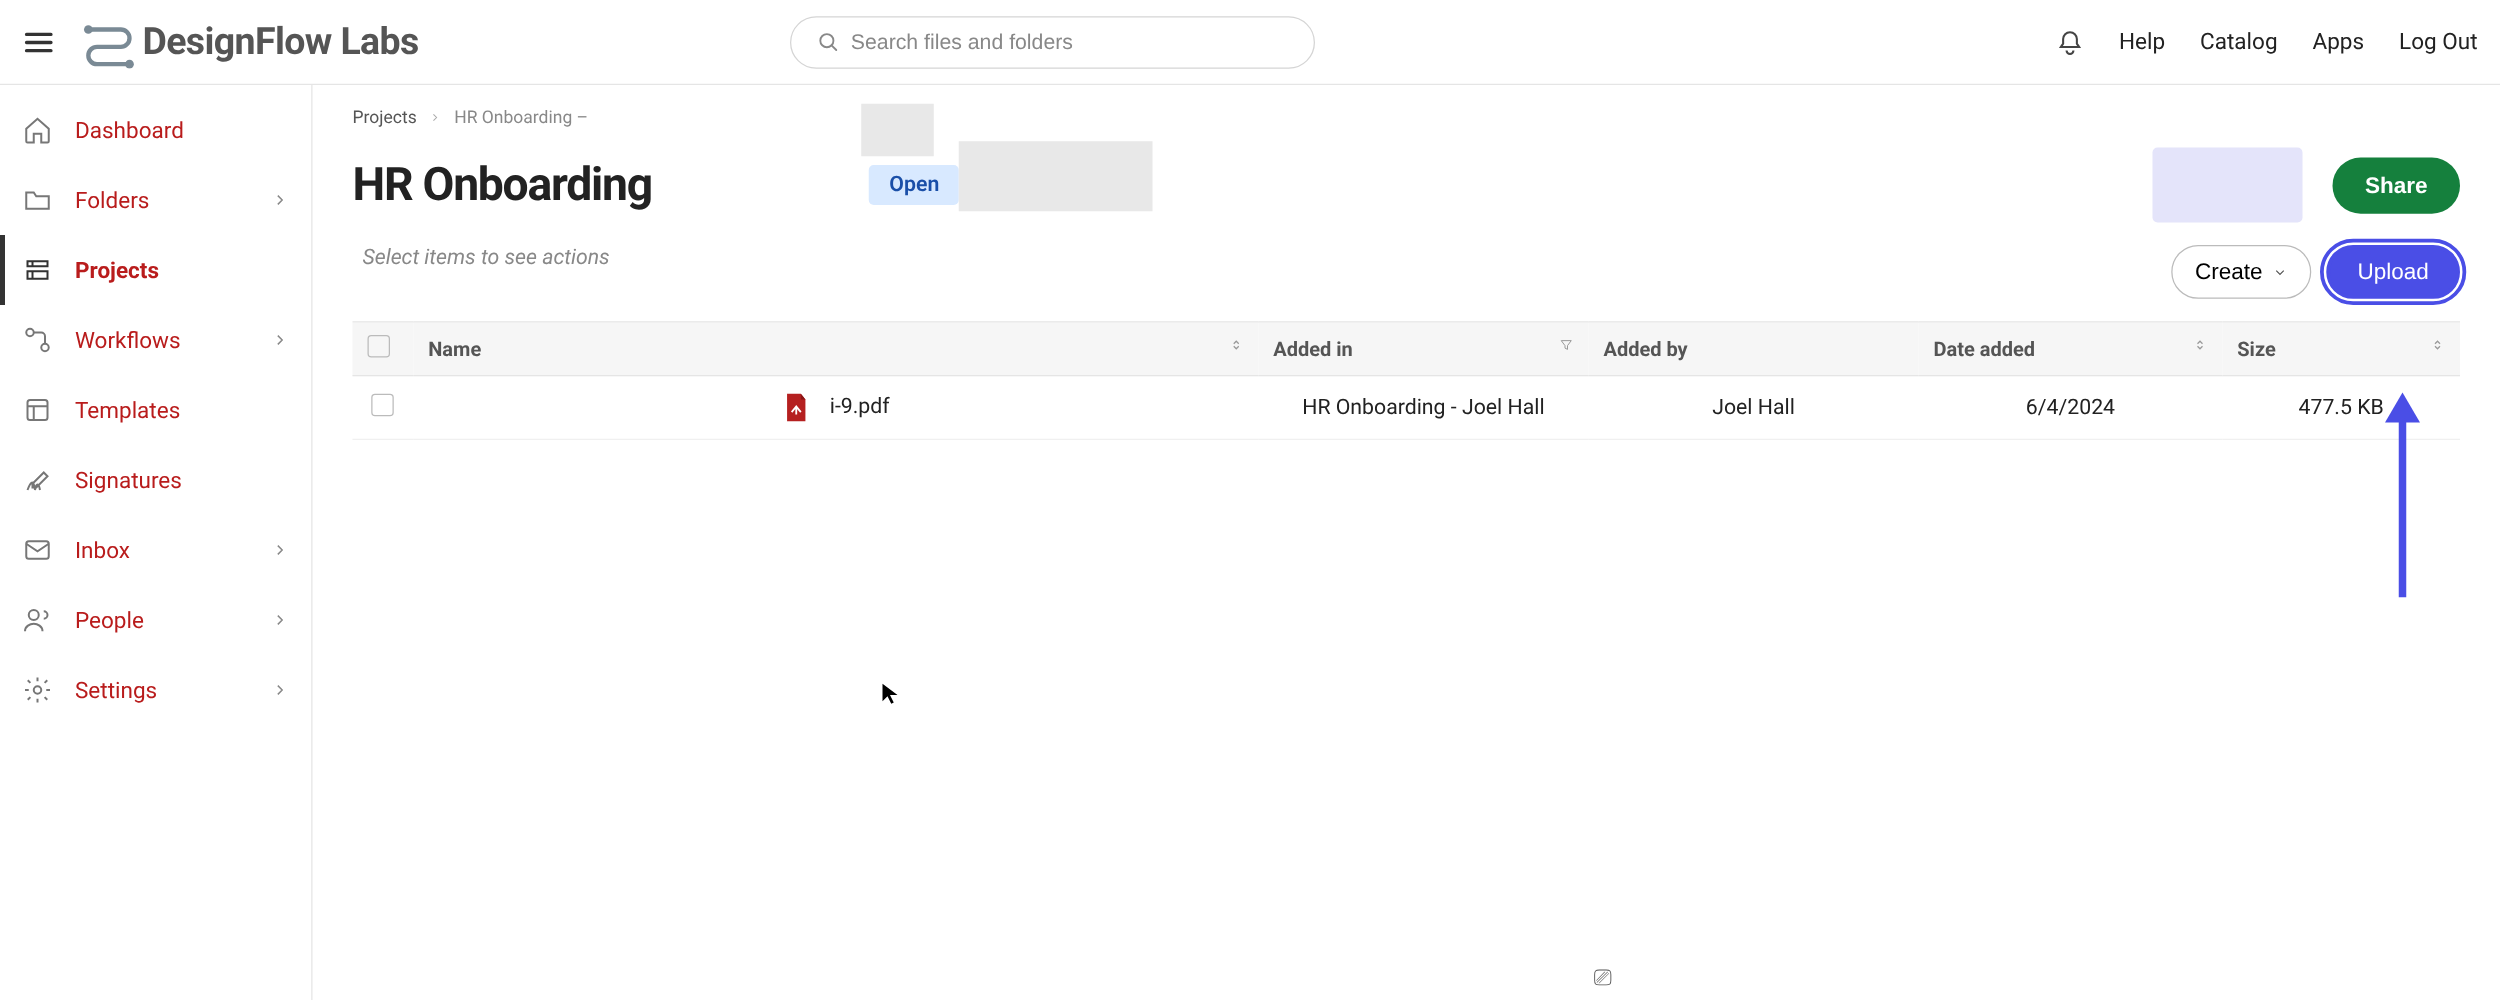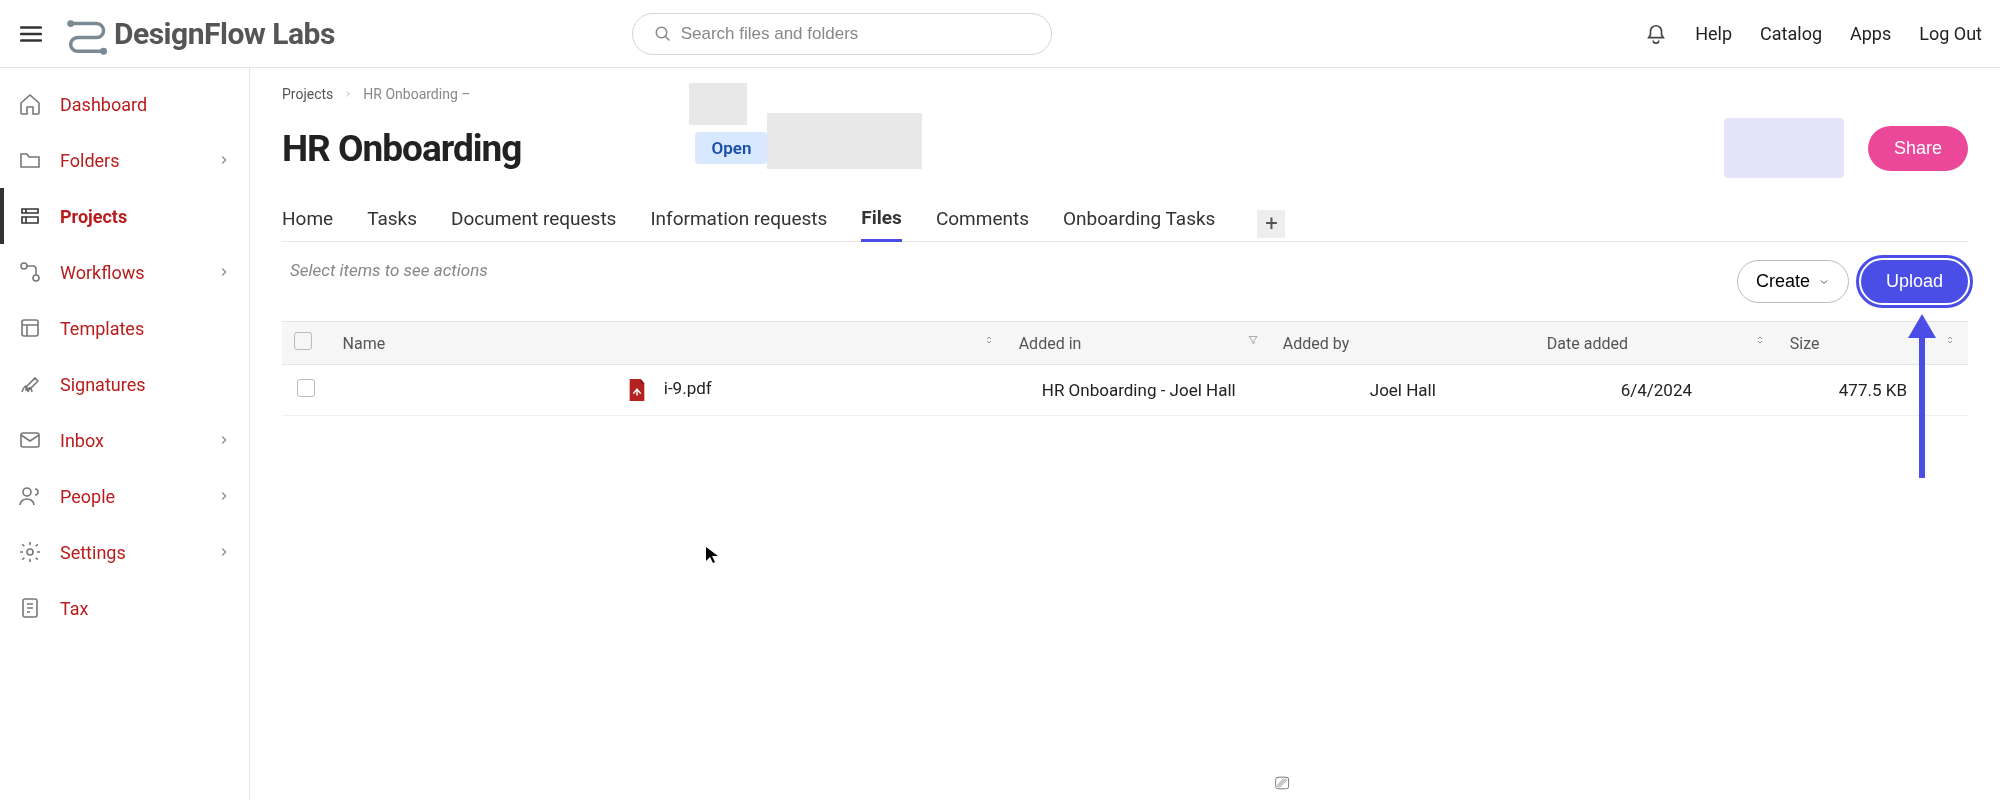--- a/index.html
+++ b/index.html
@@ -98,24 +98,24 @@
     margin-left: 160px;
   }
   .more-dots { font-size: 22px; color: #555; cursor: pointer; margin-left: 10px; }
   .header-spacer { flex: 1; }
   .avatar-placeholder {
     width: 120px; height: 60px;
     background: #e4e4fa;
     border-radius: 4px;
   }
   .share-btn {
-    background: #ec4899;
+    background: #15803d;
     color: #fff;
     font-size: 18px;
-    font-weight: 400;
+    font-weight: 700;
     border: none;
     border-radius: 26px;
     padding: 12px 26px;
     cursor: pointer;
     margin-left: 10px;
   }
   
   .tabs {
     display: flex;
     align-items: center;
@@ -168,21 +168,21 @@
   }
   
   .file-table {
     width: 100%;
     border-collapse: collapse;
     margin-top: 18px;
     font-size: 17px;
   }
   .file-table th {
     text-align: left;
-    font-weight: 400;
+    font-weight: 700;
     color: #555;
     background: #f6f6f6;
     border-top: 1px solid #e5e5e5;
     border-bottom: 1px solid #e5e5e5;
     padding: 10px 12px;
     font-size: 16px;
   }
   .file-table td {
     padding: 12px;
     border-bottom: 1px solid #f0f0f0;
@@ -335,27 +335,20 @@
       <svg class="sidebar-icon" viewBox="0 0 24 24">
           <circle cx="12" cy="12" r="3" stroke-width="1.6"></circle>
           <path d="M12 2v3M12 19v3M4.2 4.2l2.1 2.1M17.7 17.7l2.1 2.1M2 12h3M19 12h3M4.2 19.8l2.1-2.1M17.7 6.3l2.1-2.1" stroke-width="1.6"></path>
         </svg>
       <span>Settings</span>
       <svg class="sidebar-chevron" viewBox="0 0 24 24">
           <path d="M9 6l6 6-6 6" fill="none" stroke-width="2"></path>
         </svg>
     </div>
 
-    <div class="sidebar-item">
-      <svg class="sidebar-icon" viewBox="0 0 24 24">
-          <rect x="5" y="3" width="14" height="18" rx="2" stroke-width="1.6"></rect>
-          <path d="M9 8h6M9 12h6M9 16h3" stroke-width="1.6"></path>
-        </svg>
-      <span>Tax</span>
-    </div>
 
   </div>
 
   <div class="main">
 
     <div class="gray-box1"></div>
     <div class="gray-box2"></div>
 
     <div class="breadcrumb">
       <span class="crumb">Projects</span>
@@ -367,30 +360,20 @@
 
     <div class="page-header">
       <h1 class="page-title">HR Onboarding</h1>
       <span class="open-badge">Open</span>
       <span class="more-dots">•••</span>
       <div class="header-spacer"></div>
       <div class="avatar-placeholder"></div>
       <button class="share-btn">Share</button>
     </div>
 
-    <div class="tabs">
-      <div class="tab">Home</div>
-      <div class="tab">Tasks</div>
-      <div class="tab">Document requests</div>
-      <div class="tab">Information requests</div>
-      <div class="tab active">Files</div>
-      <div class="tab">Comments</div>
-      <div class="tab">Onboarding Tasks</div>
-      <div class="tab-add">+</div>
-    </div>
 
     <div class="action-row">
       <span class="action-hint">Select items to see actions</span>
       <div class="action-btns">
         <button class="create-btn">
           <span>Create</span>
           <svg width="12" height="12" viewBox="0 0 24 24">
               <path d="M6 9l6 6 6-6" fill="none" stroke="#555" stroke-width="2"></path>
             </svg>
         </button>

